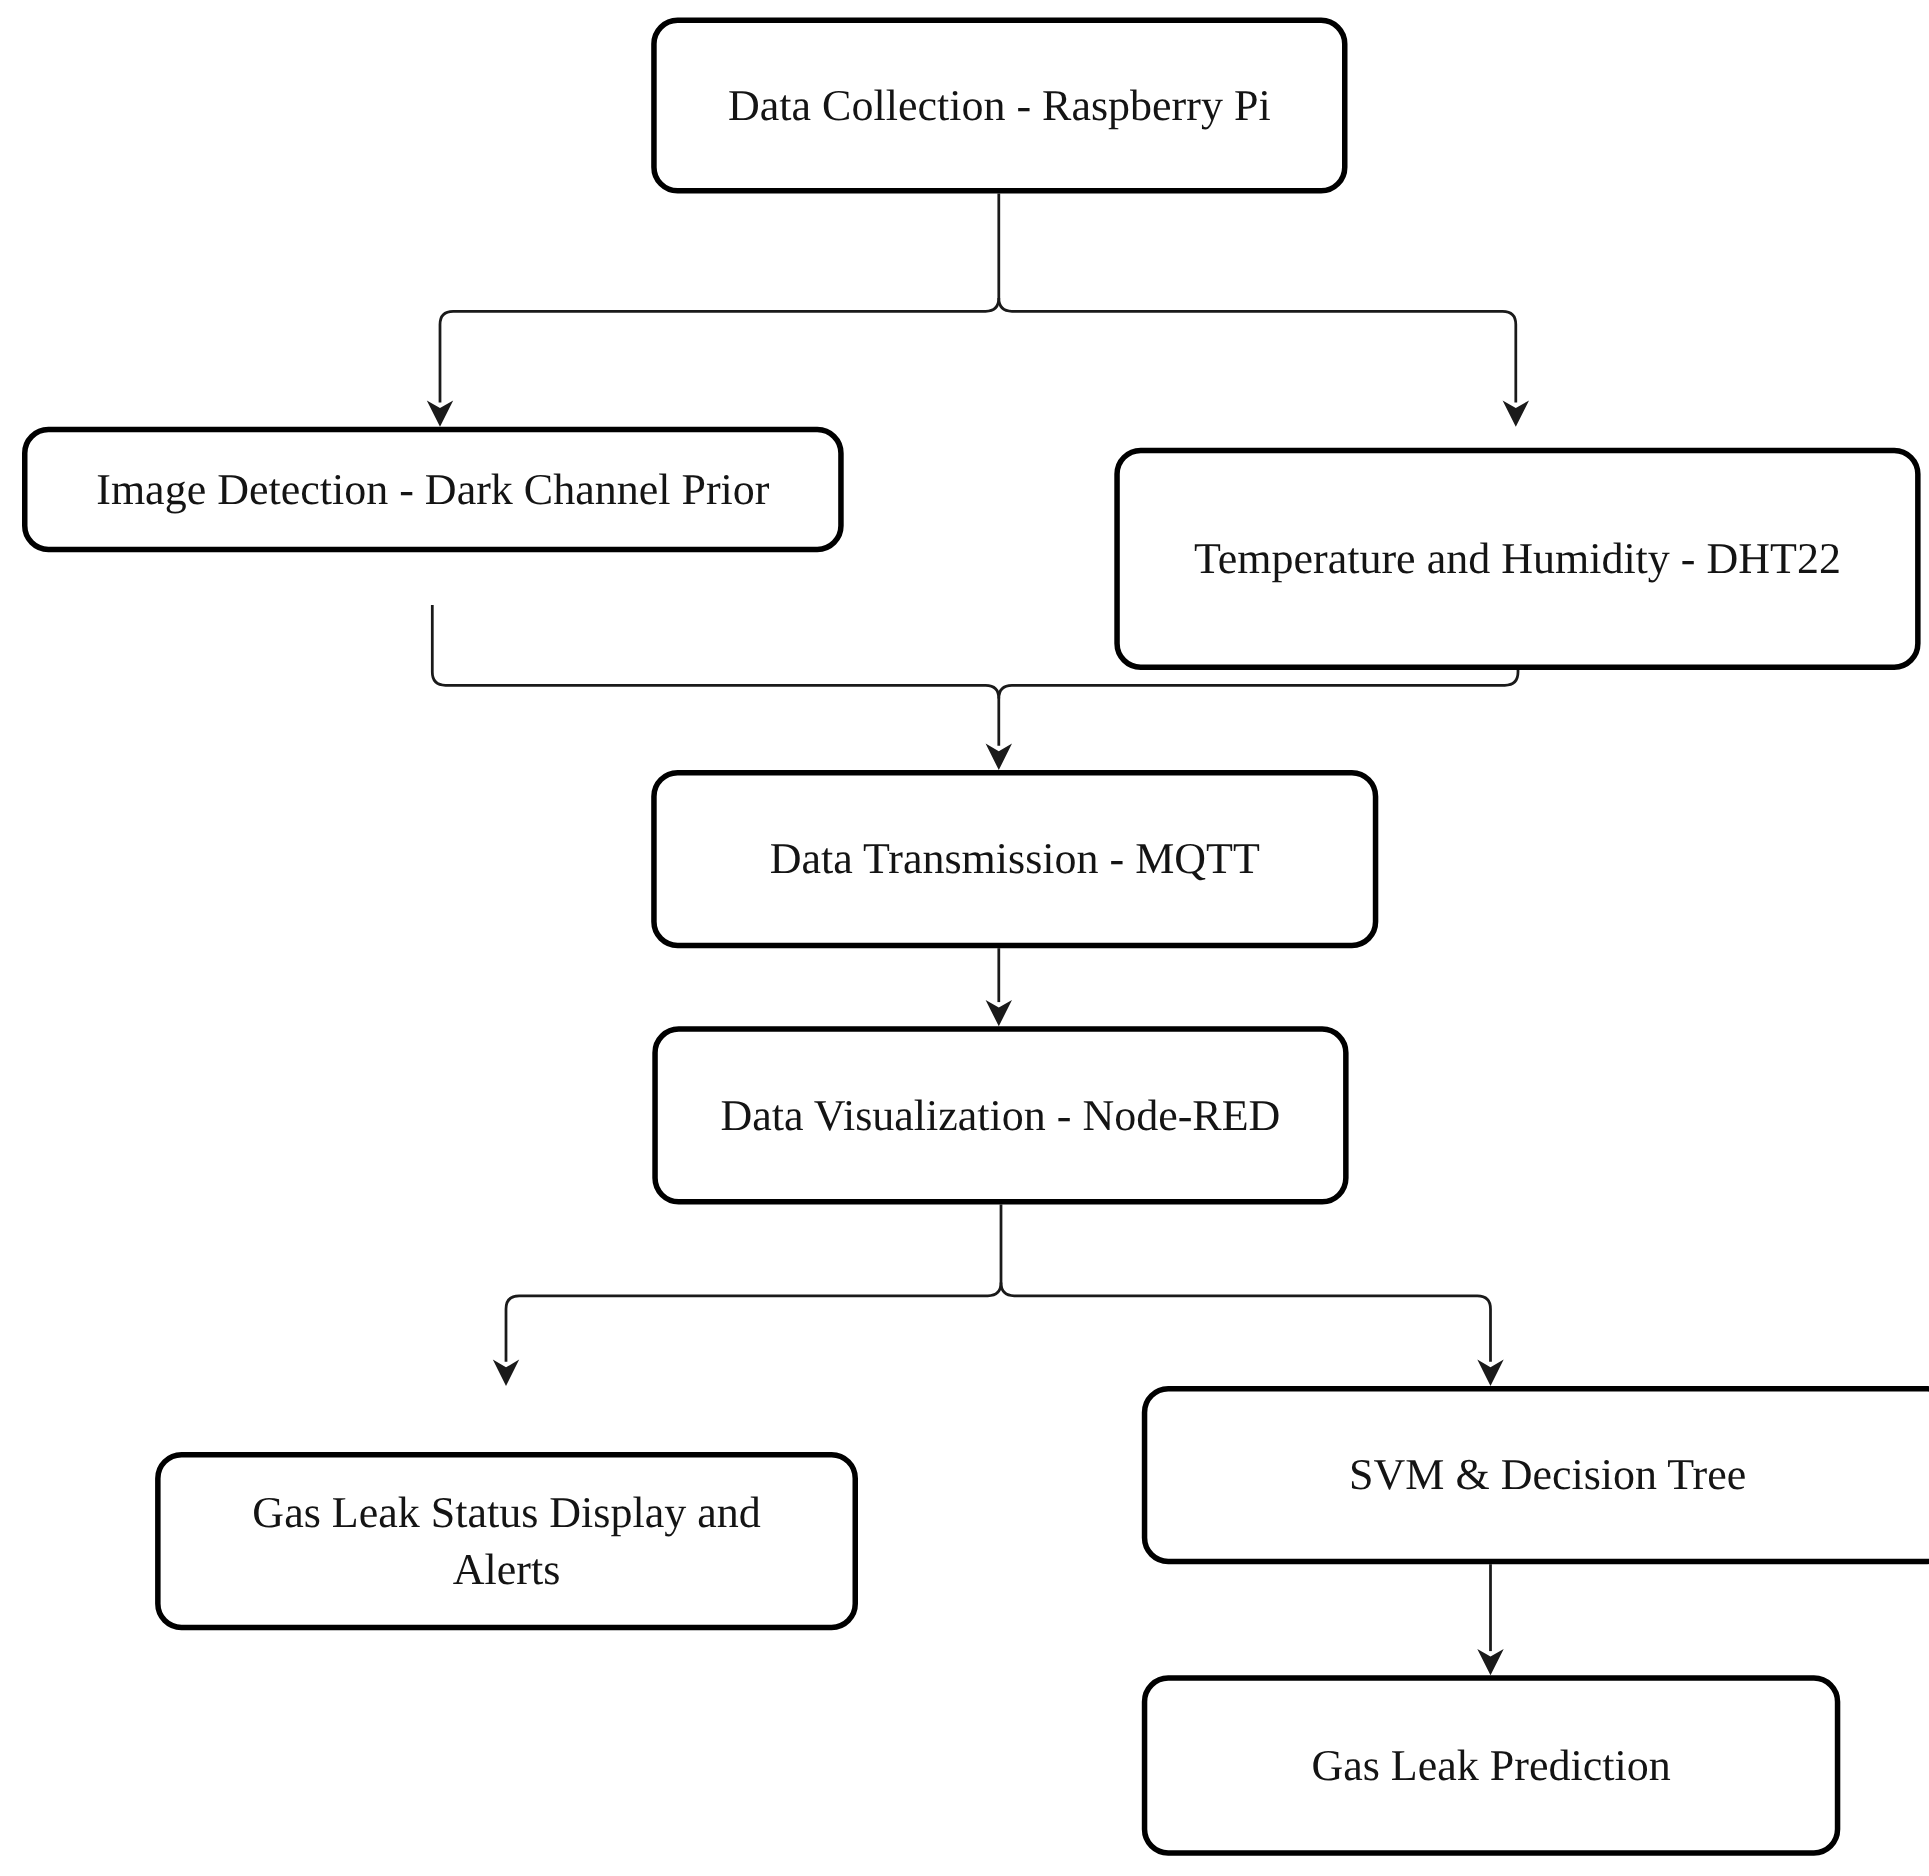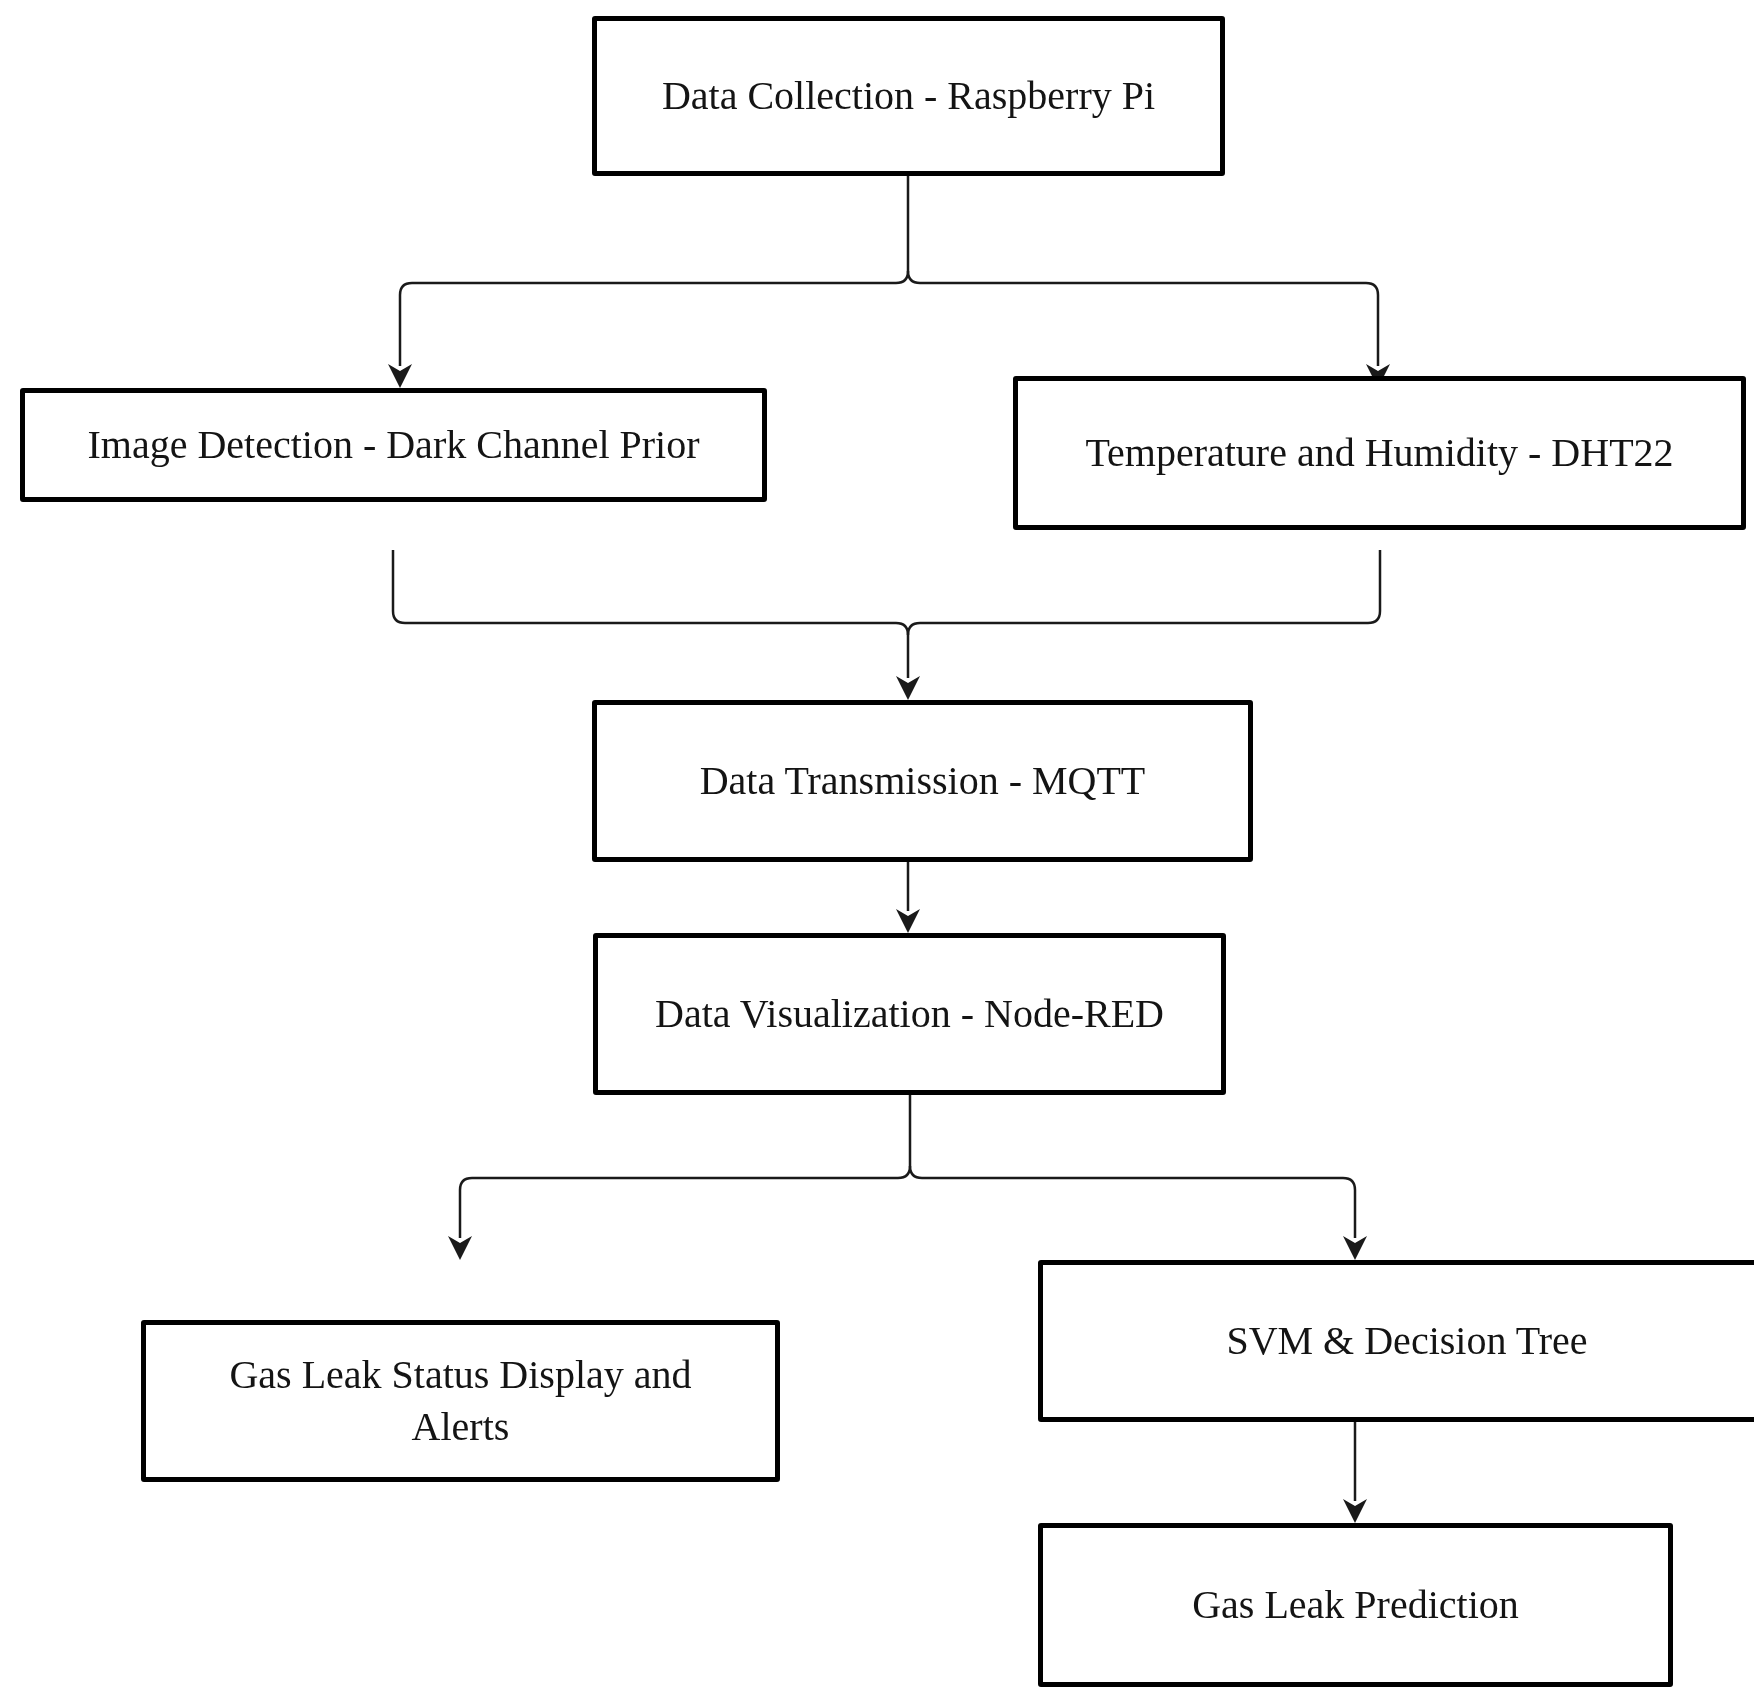--- a/index.html
+++ b/index.html
@@ -21,33 +21,33 @@
     top: 0;
     width: 1754px;
     height: 1705px;
     display: block;
   }
   .node {
     position: absolute;
     box-sizing: border-box;
     background: #ffffff;
     border: 5px solid #000000;
-    border-radius: 3px;
+    border-radius: 24px;
     display: flex;
     align-items: center;
     justify-content: center;
     text-align: center;
     font-size: 40px;
     line-height: 1.3;
     color: #141414;
     padding: 0 26px;
   }
   .node-a { left: 592px;  top: 16px;   width: 633px; height: 160px; }
   .node-b { left: 20px;   top: 388px;  width: 747px; height: 114px; padding: 0 10px; }
-  .node-c { left: 1013px; top: 376px;  width: 733px; height: 154px; padding: 0 12px; }
+  .node-c { left: 1013px; top: 407px;  width: 733px; height: 202px; padding: 0 12px; }
   .node-d { left: 592px;  top: 700px;  width: 661px; height: 162px; }
   .node-e { left: 593px;  top: 933px;  width: 633px; height: 162px; padding: 4px 14px; }
   .node-f { left: 141px;  top: 1320px; width: 639px; height: 162px; padding: 0 40px; }
   .node-g { left: 1038px; top: 1260px; width: 738px; height: 162px; }
   .node-h { left: 1038px; top: 1523px; width: 635px; height: 164px; }
 </style>
 </head>
 <body>
 
 <div class="canvas">

